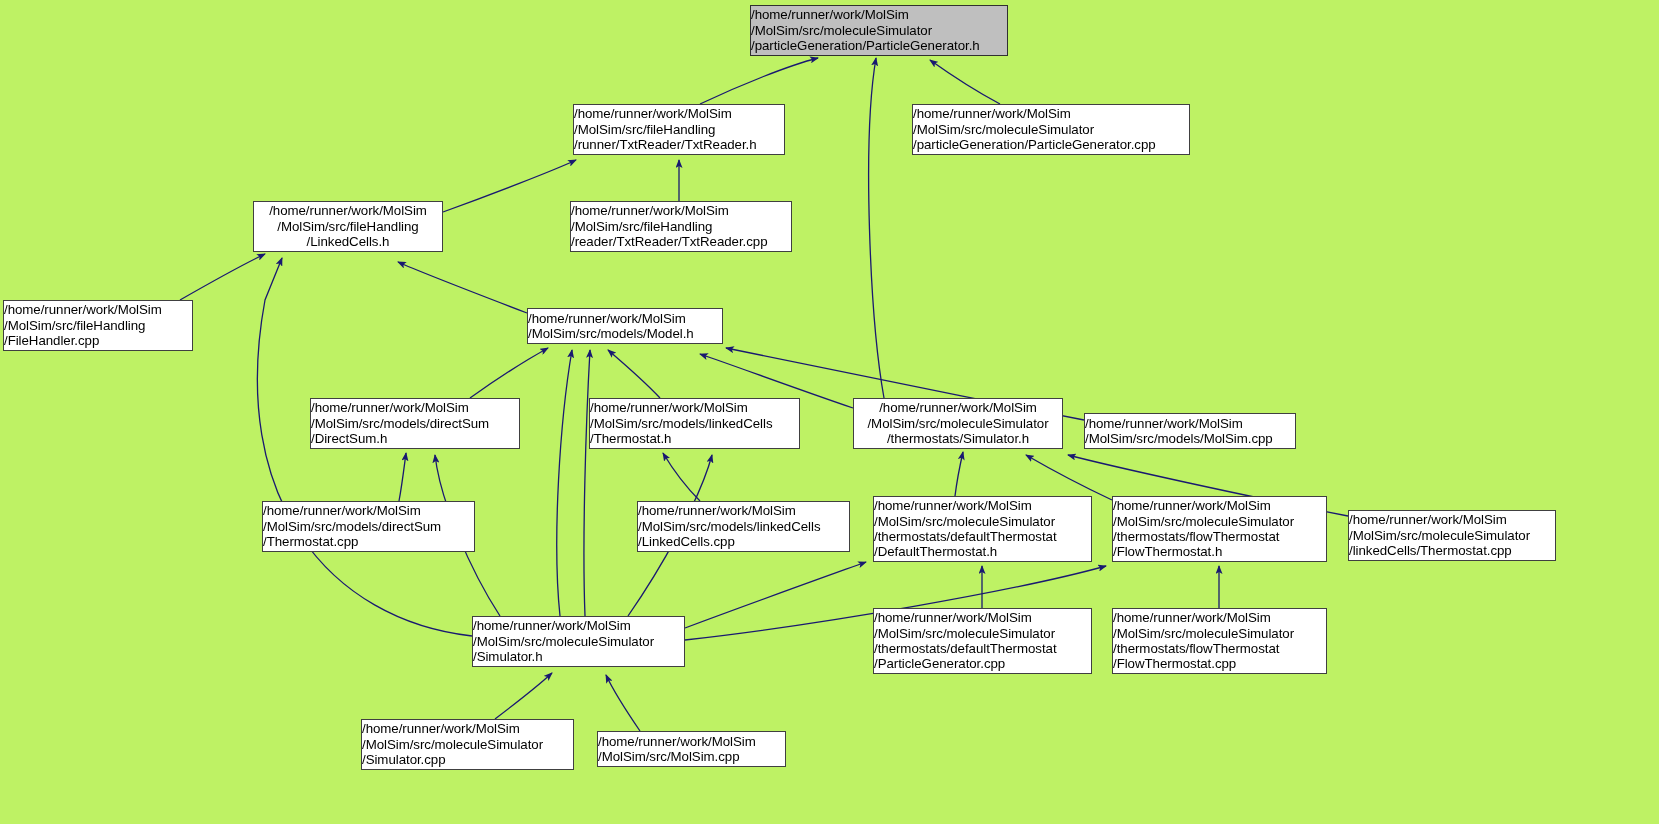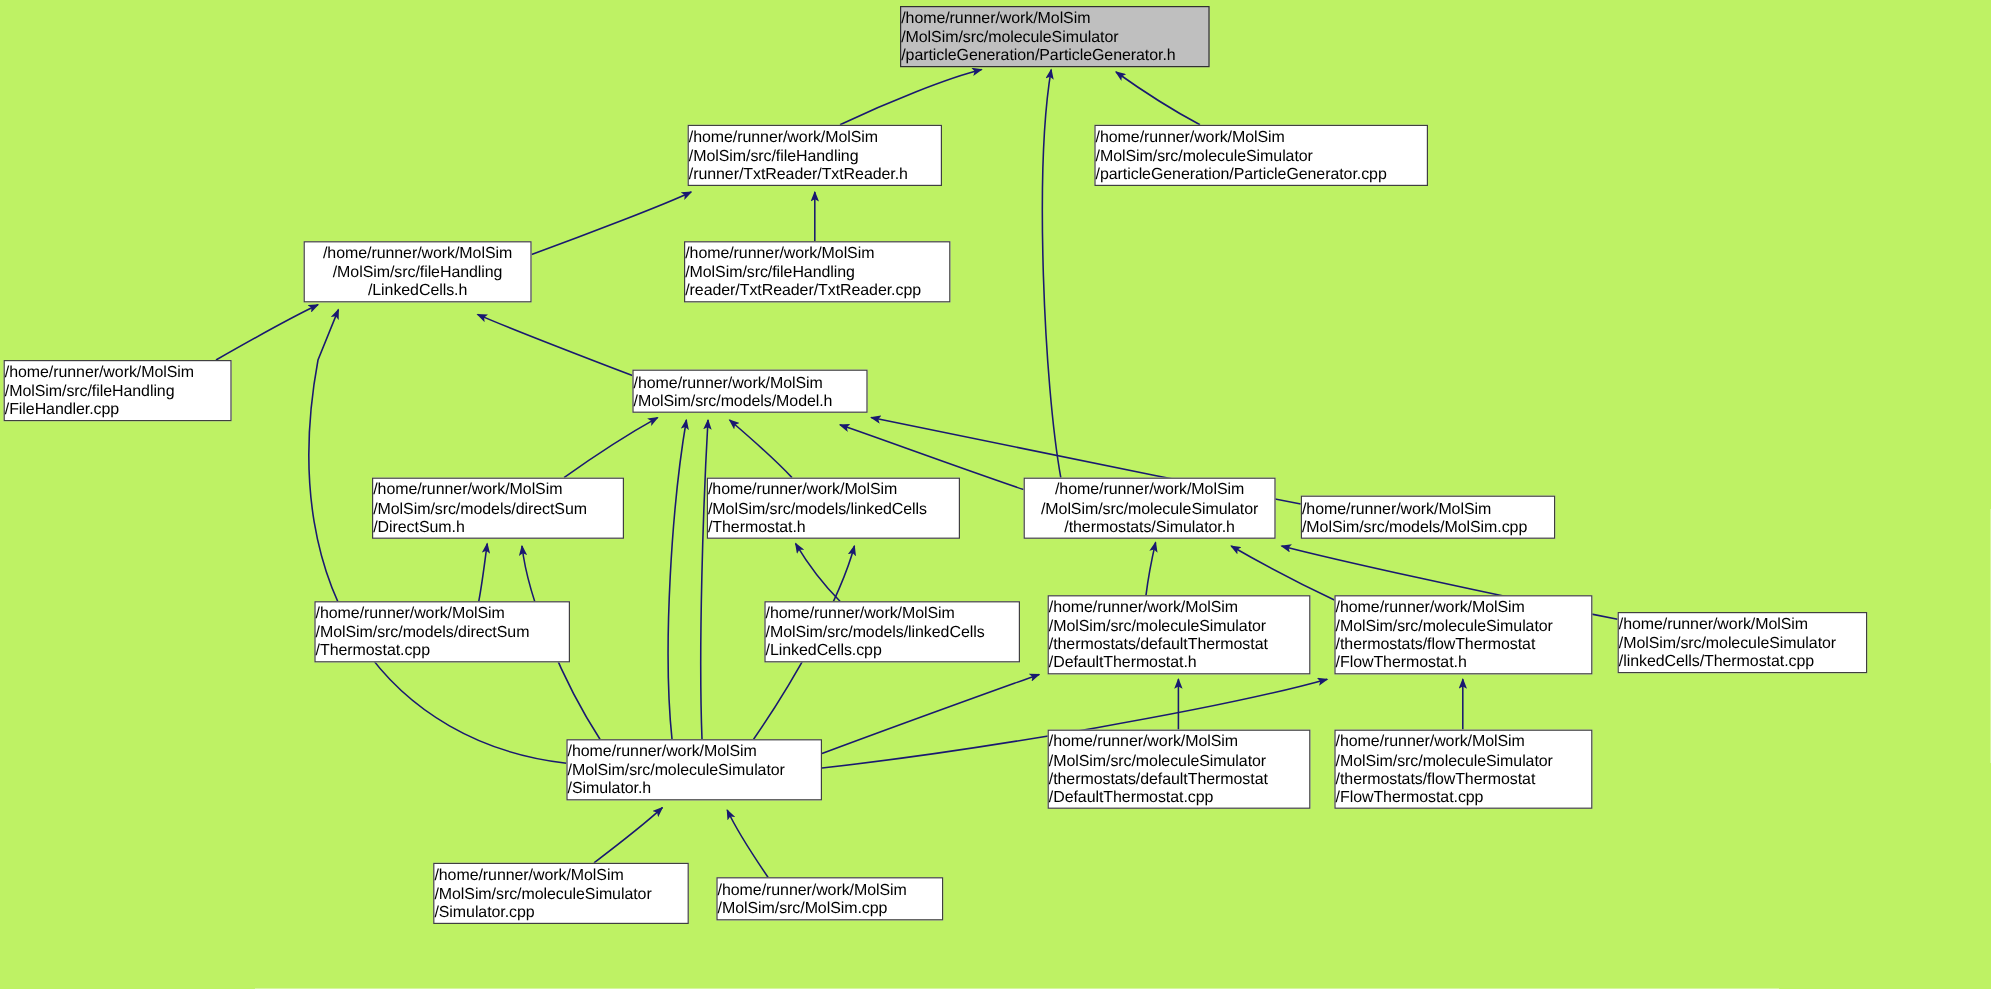--- a/index.html
+++ b/index.html
@@ -104,18 +104,18 @@
       <div class="node" style="left: 310px; top: 398px; width: 210px; height: 51px;"><span class="ln l">/home/runner/work/MolSim</span><span class="ln l">/MolSim/src/models/directSum</span><span class="ln l">/DirectSum.h</span></div>
       <div class="node" style="left: 589px; top: 398px; width: 211px; height: 51px;"><span class="ln l">/home/runner/work/MolSim</span><span class="ln l">/MolSim/src/models/linkedCells</span><span class="ln l">/Thermostat.h</span></div>
       <div class="node" style="left: 853px; top: 398px; width: 210px; height: 51px;"><span class="ln">/home/runner/work/MolSim</span><span class="ln">/MolSim/src/moleculeSimulator</span><span class="ln">/thermostats/Simulator.h</span></div>
       <div class="node" style="left: 1084px; top: 413px; width: 212px; height: 36px;"><span class="ln l">/home/runner/work/MolSim</span><span class="ln l">/MolSim/src/models/MolSim.cpp</span></div>
       <div class="node" style="left: 262px; top: 501px; width: 213px; height: 51px;"><span class="ln l">/home/runner/work/MolSim</span><span class="ln l">/MolSim/src/models/directSum</span><span class="ln l">/Thermostat.cpp</span></div>
       <div class="node" style="left: 637px; top: 501px; width: 213px; height: 51px;"><span class="ln l">/home/runner/work/MolSim</span><span class="ln l">/MolSim/src/models/linkedCells</span><span class="ln l">/LinkedCells.cpp</span></div>
       <div class="node" style="left: 873px; top: 496px; width: 219px; height: 66px;"><span class="ln l">/home/runner/work/MolSim</span><span class="ln l">/MolSim/src/moleculeSimulator</span><span class="ln l">/thermostats/defaultThermostat</span><span class="ln l">/DefaultThermostat.h</span></div>
       <div class="node" style="left: 1112px; top: 496px; width: 215px; height: 66px;"><span class="ln l">/home/runner/work/MolSim</span><span class="ln l">/MolSim/src/moleculeSimulator</span><span class="ln l">/thermostats/flowThermostat</span><span class="ln l">/FlowThermostat.h</span></div>
       <div class="node" style="left: 1348px; top: 510px; width: 208px; height: 51px;"><span class="ln l">/home/runner/work/MolSim</span><span class="ln l">/MolSim/src/moleculeSimulator</span><span class="ln l">/linkedCells/Thermostat.cpp</span></div>
       <div class="node" style="left: 472px; top: 616px; width: 213px; height: 51px;"><span class="ln l">/home/runner/work/MolSim</span><span class="ln l">/MolSim/src/moleculeSimulator</span><span class="ln l">/Simulator.h</span></div>
-      <div class="node" style="left: 873px; top: 608px; width: 219px; height: 66px;"><span class="ln l">/home/runner/work/MolSim</span><span class="ln l">/MolSim/src/moleculeSimulator</span><span class="ln l">/thermostats/defaultThermostat</span><span class="ln l">/DefaultThermostat.cpp</span></div>
+      <div class="node" style="left: 873px; top: 608px; width: 219px; height: 66px;"><span class="ln l">/home/runner/work/MolSim</span><span class="ln l">/MolSim/src/moleculeSimulator</span><span class="ln l">/thermostats/defaultThermostat</span><span class="ln l">/ParticleGenerator.cpp</span></div>
       <div class="node" style="left: 1112px; top: 608px; width: 215px; height: 66px;"><span class="ln l">/home/runner/work/MolSim</span><span class="ln l">/MolSim/src/moleculeSimulator</span><span class="ln l">/thermostats/flowThermostat</span><span class="ln l">/FlowThermostat.cpp</span></div>
       <div class="node" style="left: 361px; top: 719px; width: 213px; height: 51px;"><span class="ln l">/home/runner/work/MolSim</span><span class="ln l">/MolSim/src/moleculeSimulator</span><span class="ln l">/Simulator.cpp</span></div>
       <div class="node" style="left: 597px; top: 731px; width: 189px; height: 36px;"><span class="ln l">/home/runner/work/MolSim</span><span class="ln l">/MolSim/src/MolSim.cpp</span></div>
     </div>
 </div>
 
 </body></html>

